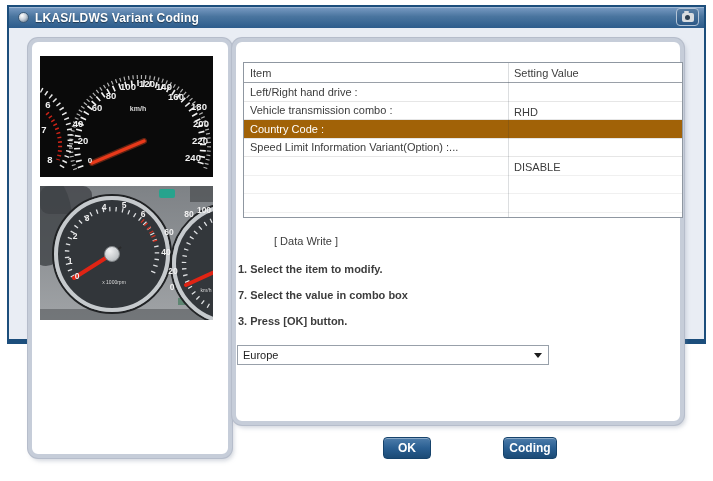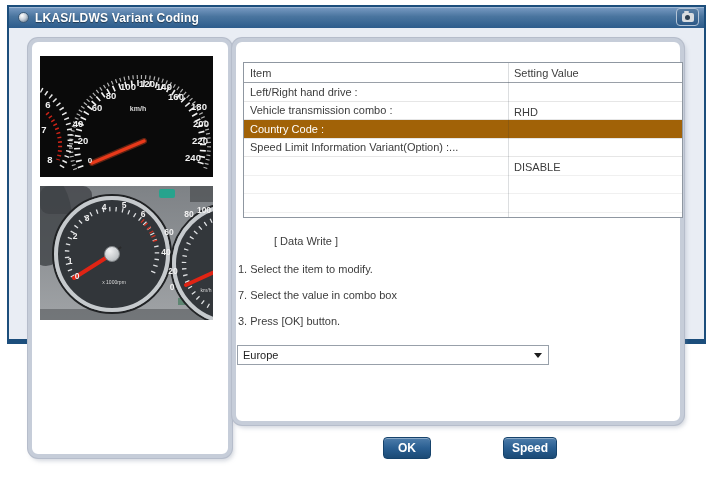--- a/index.html
+++ b/index.html
@@ -60,21 +60,21 @@
   .t-h-item{width:258px;padding-left:6px;}
   .t-h-val{flex:1;padding-left:6px;}
   .t-row{height:18.5px;display:flex;align-items:center;border-bottom:1px solid #e6e6e6;box-sizing:border-box;}
   .t-row.empty{border-bottom:1px solid #f0f0f0;}
   .t-row.selected{background:#a16207;color:#ffffff;}
   .c-item{width:258px;padding-left:6px;white-space:nowrap;overflow:hidden;}
   .c-val{flex:1;padding-left:6px;white-space:nowrap;margin-top:40px;}
   .col-line{position:absolute;left:264px;top:0;bottom:0;width:1px;background:rgba(40,50,60,.16);}
   
   .dw-heading{position:absolute;left:38px;top:193px;font-size:11px;color:#3c3c3c;}
-  .steps{position:absolute;left:2px;top:221px;font-size:11px;color:#3c3c3c;}
+  .steps{position:absolute;left:2px;top:221px;font-size:11px;color:#3c3c3c;font-weight:bold;}
   .steps .step{margin-bottom:14px;white-space:nowrap;}
   
   .combo{
     position:absolute;left:1px;top:303px;width:312px;height:20px;
     border:1px solid #98a0aa;background:#fff;box-sizing:border-box;
     display:flex;align-items:center;font-size:11px;color:#1d1d1d;padding-left:5px;cursor:pointer;
   }
   .combo-arrow{
     position:absolute;right:6px;top:7px;width:0;height:0;
     border-left:4px solid transparent;border-right:4px solid transparent;border-top:5px solid #1d1d1d;
@@ -236,15 +236,15 @@
         <div class="step">3. Press [OK] button.</div>
       </div>
 
     <div class="combo">
       <span>Europe</span>
       <span class="combo-arrow"></span>
     </div>
   </div>
 
   <button class="btn btn-ok">OK</button>
-  <button class="btn btn-cancel">Speed</button>
+  <button class="btn btn-cancel">Coding</button>
 
 </div>
 
 </body></html>

